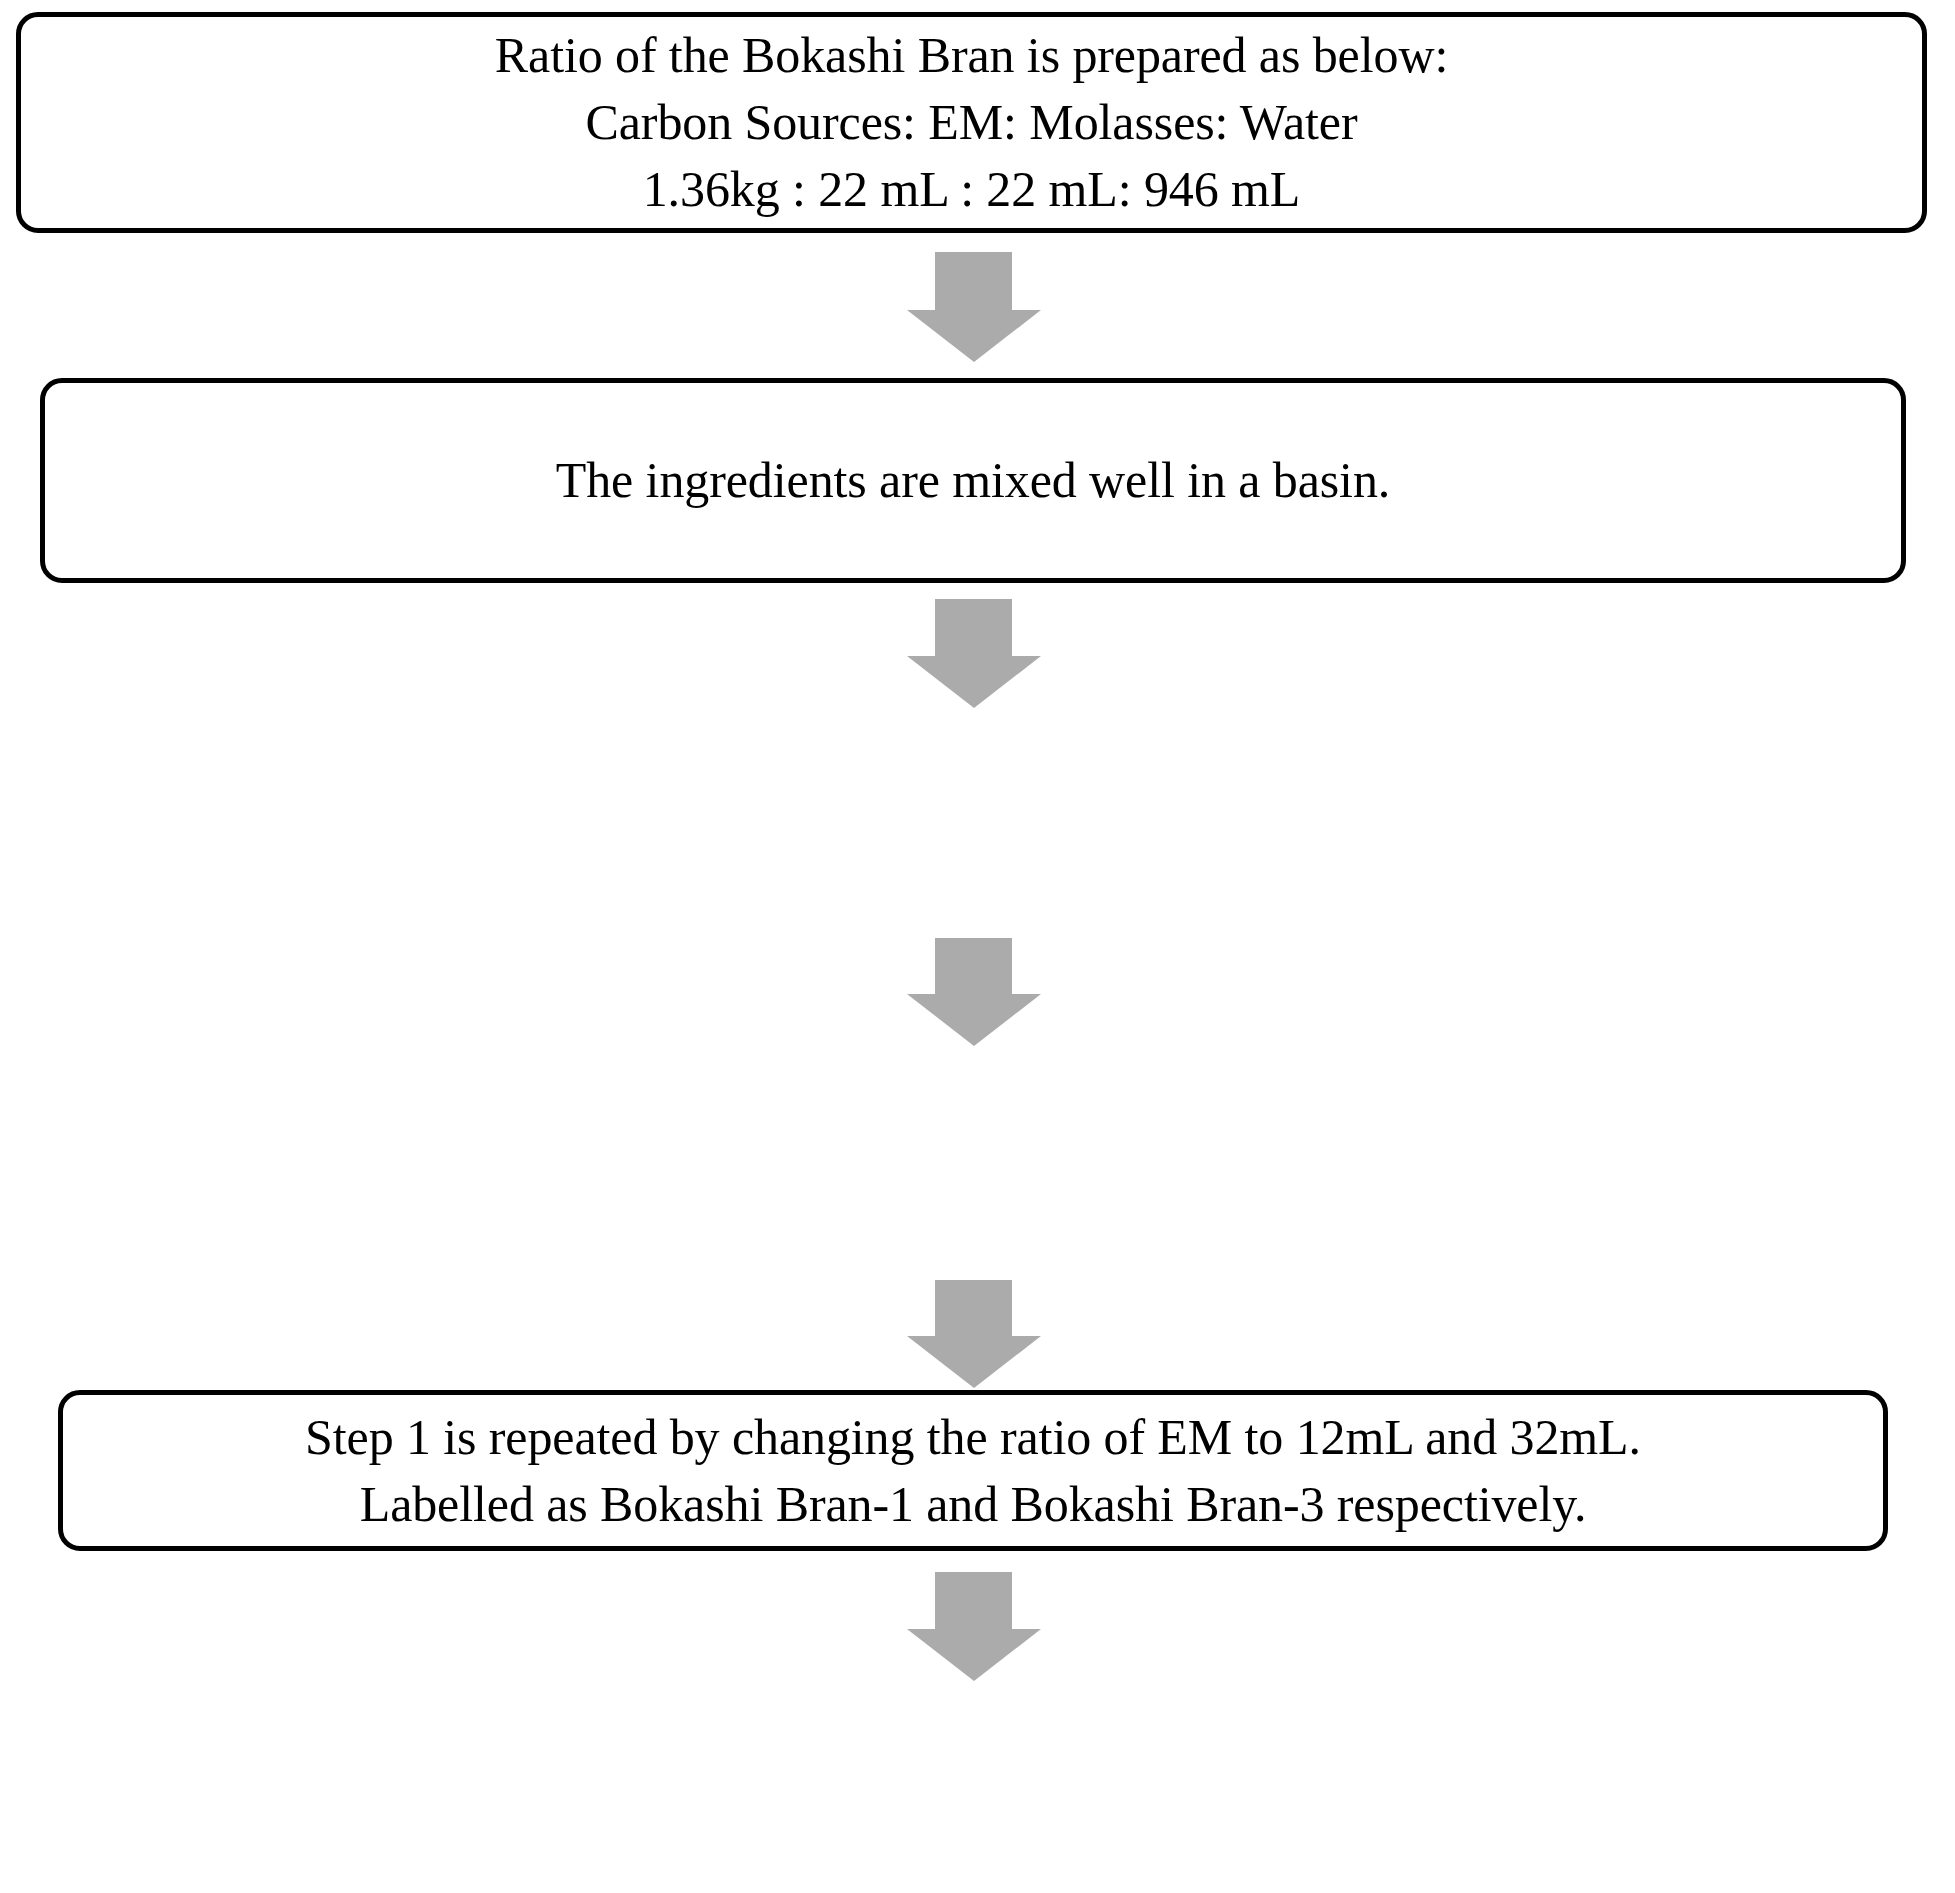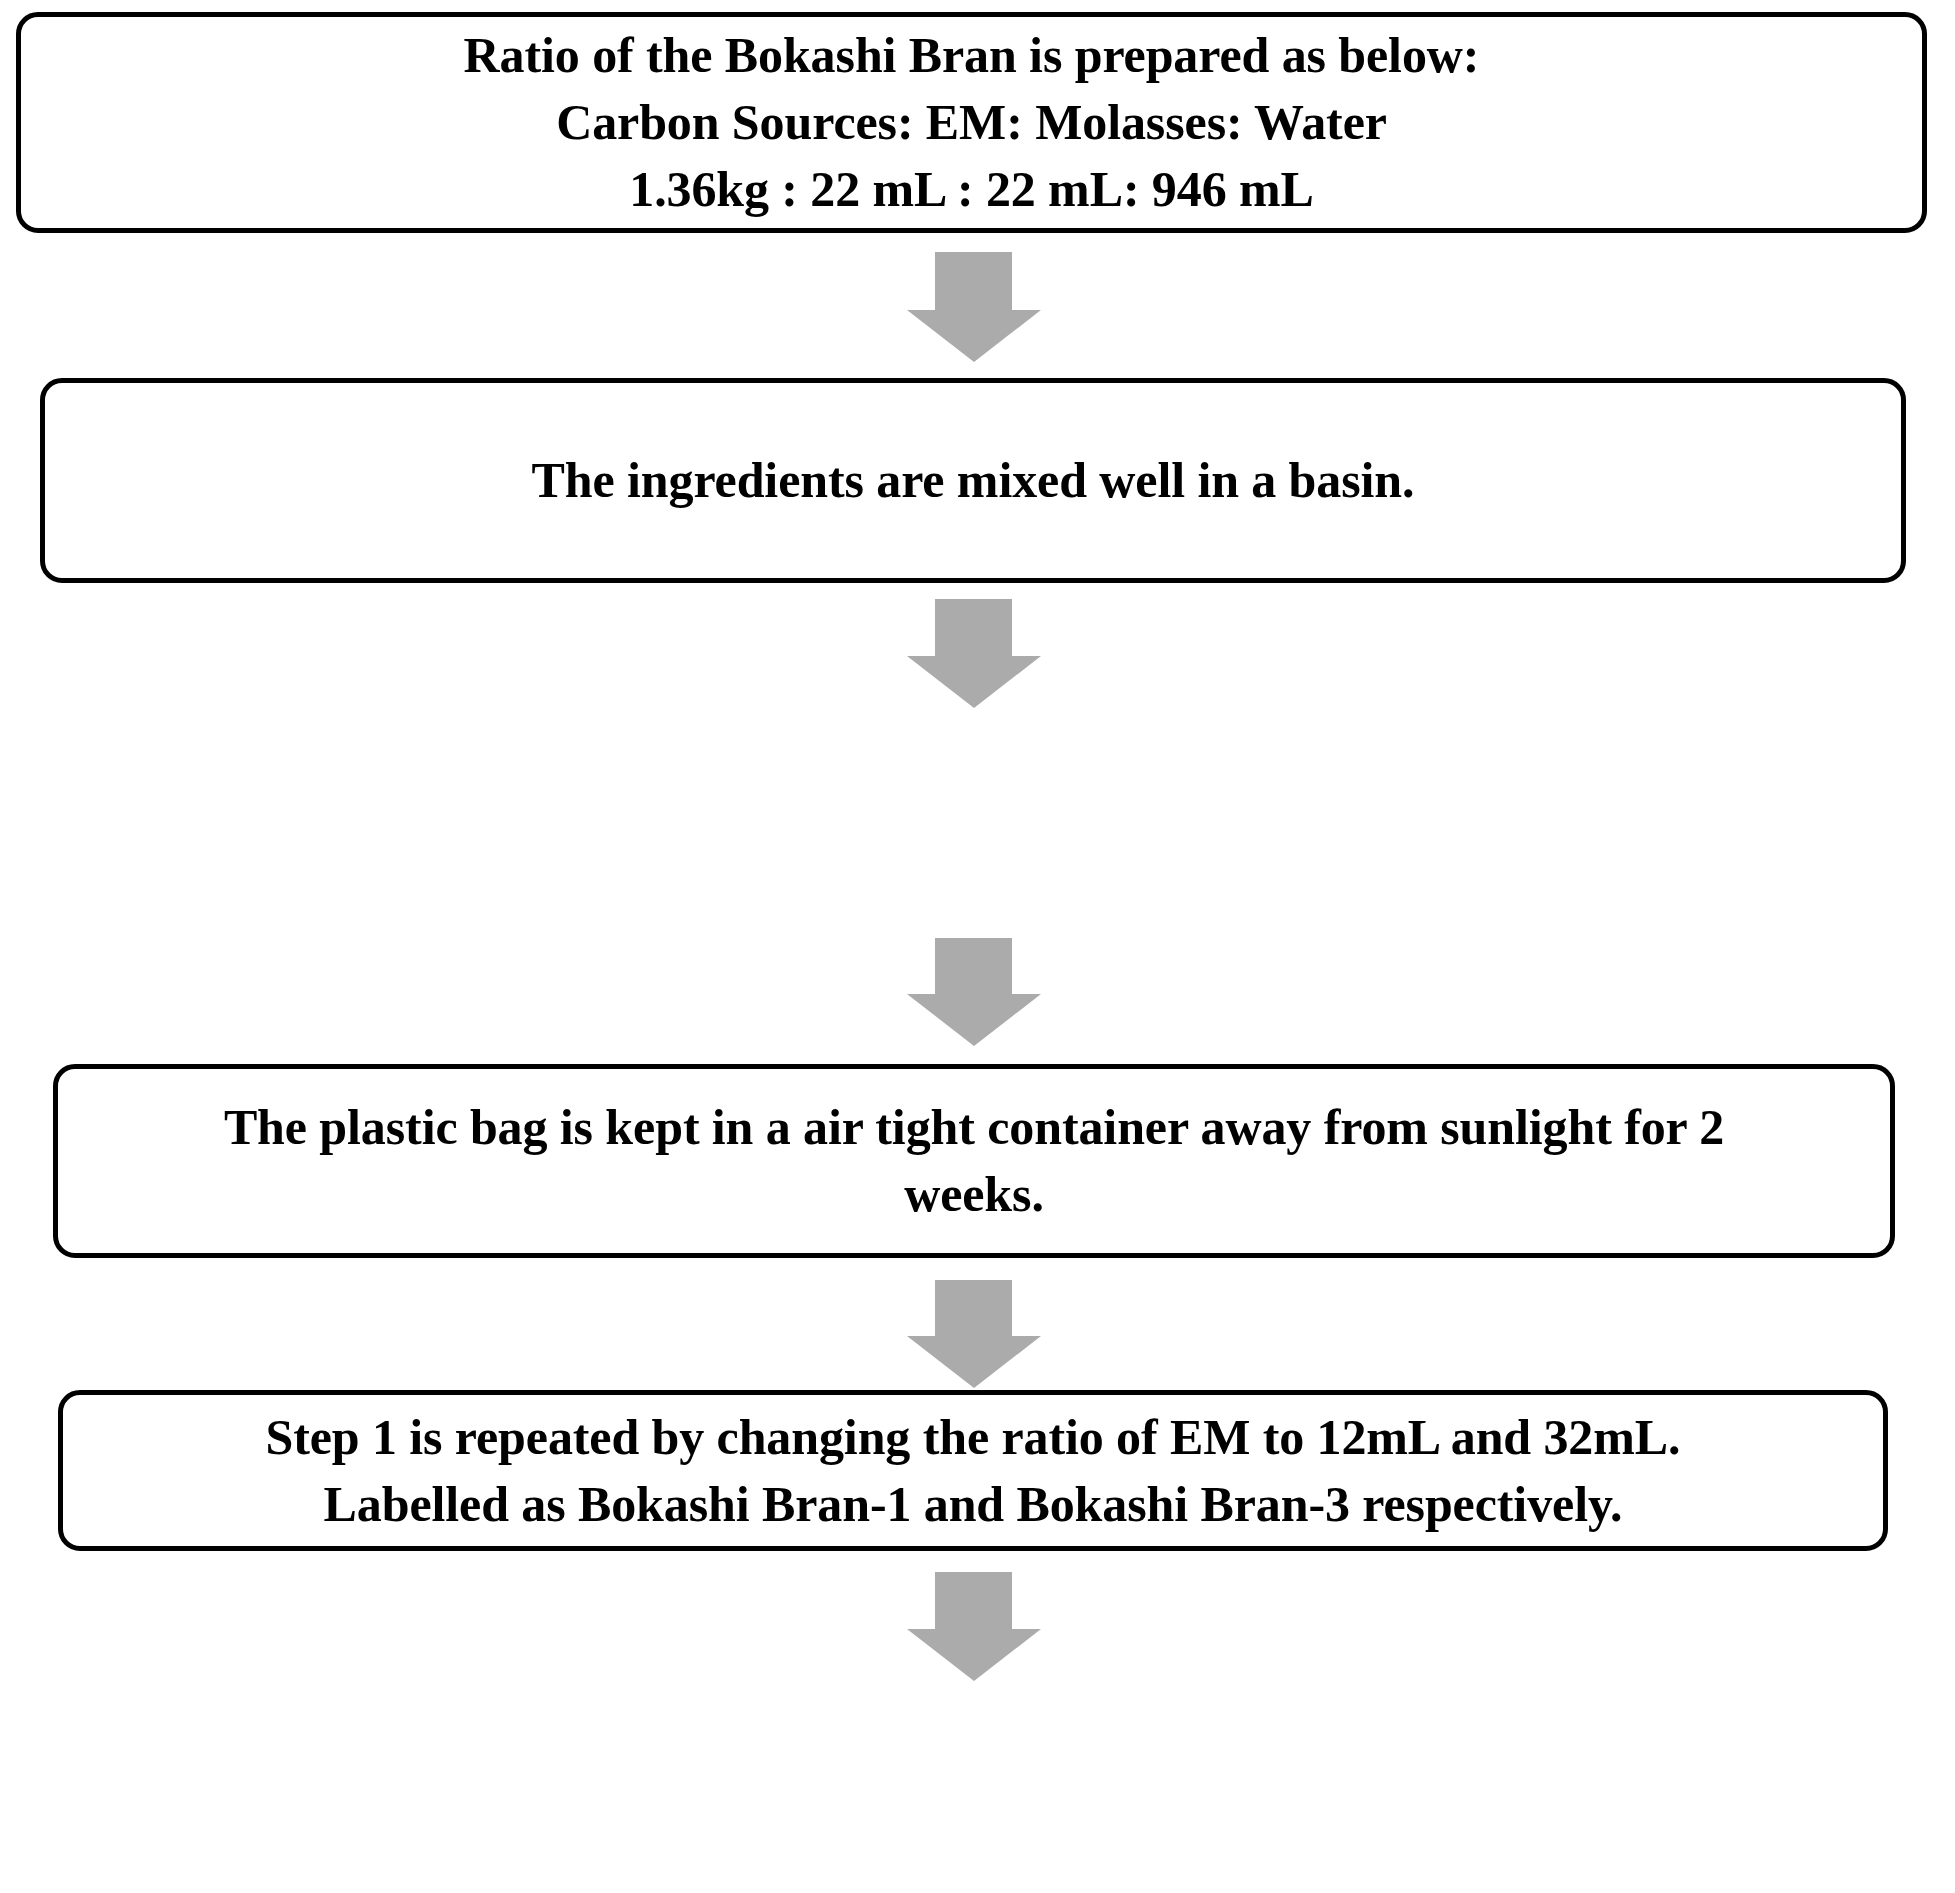--- a/index.html
+++ b/index.html
@@ -36,21 +36,21 @@
     justify-content: center;
     text-align: center;
     padding: 6.5px 18px;
   }
   .node-text {
     display: block;
     width: 100%;
     font-size: 50px;
     line-height: 1.34;
     letter-spacing: -0.1px;
-    font-weight: 700;
+    font-weight: 400;
     white-space: pre-line;
   }
 
   
   #node-1 { left: 16px;  top: 11.6px;   width: 1911px; height: 221px; }
   #node-2 { left: 40px;  top: 378px;  width: 1866px; height: 205px; }
   #node-3 { left: 36px;  top: 722px; width: 1873px; height: 187px; }
   #node-4 { left: 53px;  top: 1064px; width: 1842px; height: 194px; }
   #node-5 { left: 58px;  top: 1390px; width: 1830px; height: 161px; }
   #node-6 { left: 31px;  top: 1698px; width: 1883px; height: 182px; }
@@ -121,24 +121,20 @@
     <div class="shaft"></div>
     <div class="head"></div>
   </div>
 
 
   <div class="arrow" id="arrow-3">
     <div class="shaft"></div>
     <div class="head"></div>
   </div>
 
-  <div class="node" id="node-4">
-    <span class="node-text">The plastic bag is kept in a air tight container away from sunlight for 2
-weeks.</span>
-  </div>
 
   <div class="arrow" id="arrow-4">
     <div class="shaft"></div>
     <div class="head"></div>
   </div>
 
   <div class="node" id="node-5">
     <span class="node-text">Step 1 is repeated by changing the ratio of EM to 12mL and 32mL.
 Labelled as Bokashi Bran-1 and Bokashi Bran-3 respectively.</span>
   </div>

